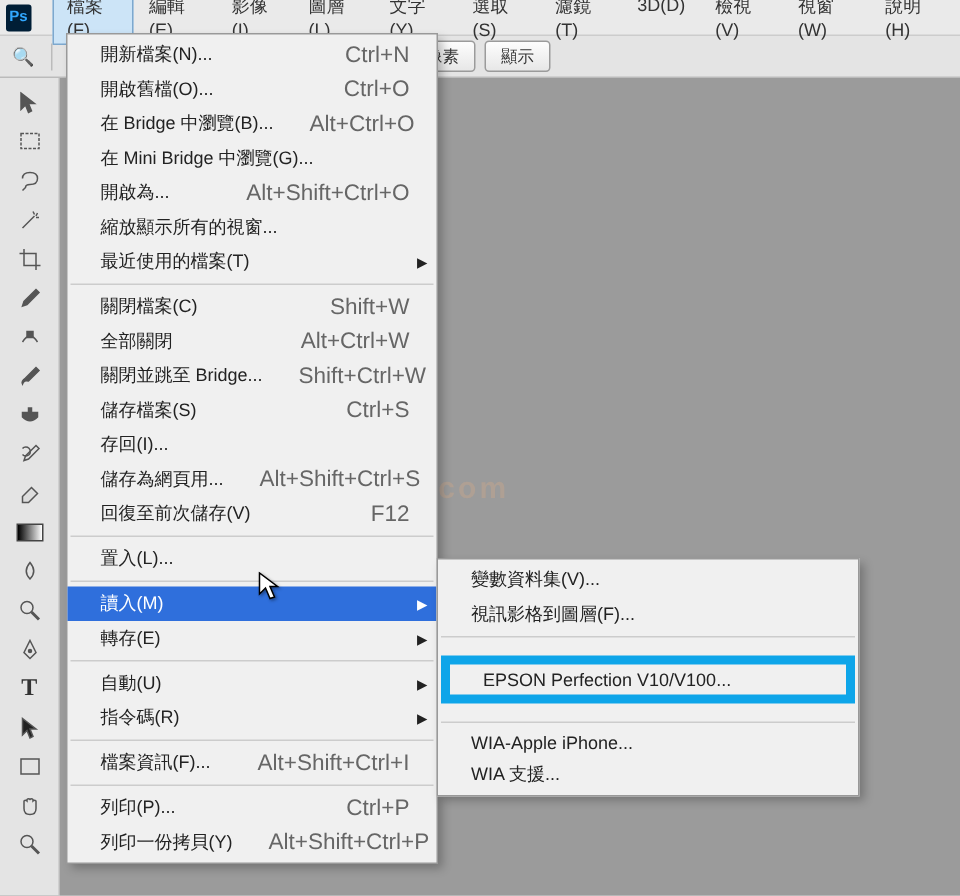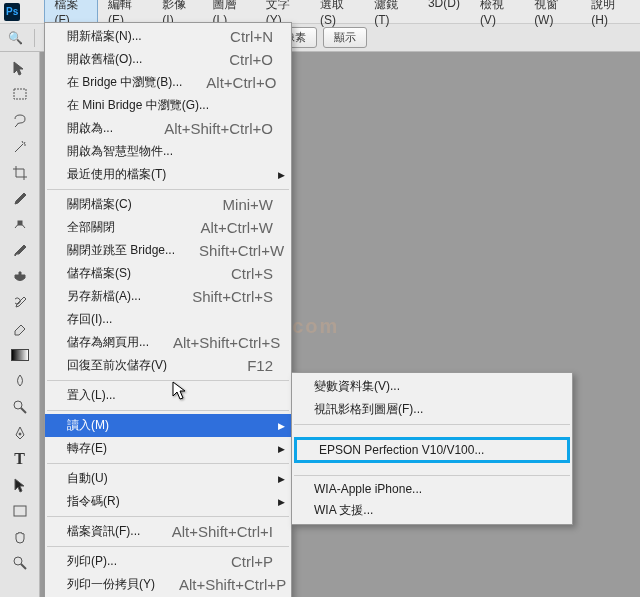--- a/index.html
+++ b/index.html
@@ -1,19 +1,19 @@
 <!DOCTYPE html>
 <html><head>
 <meta charset="utf-8">
 <style>
   * { margin: 0; padding: 0; box-sizing: border-box; font-family: "Microsoft JhengHei", "Segoe UI", sans-serif; font-size: 12px; }
   body { background: #e8e8e8; width: 640px; height: 597px; overflow: hidden; position: relative; }
   
   .menubar { display: flex; align-items: center; height: 24px; background: #eaeaea; border-bottom: 1px solid #ccc; padding: 0 4px; }
-  .ps-logo { width: 18px; height: 18px; background: #001e36; color: #31a8ff; font-weight: bold; font-size: 10px; display: flex; align-items: center; justify-content: center; margin-right: 24px; border-radius: 2px; }
+  .ps-logo { width: 18px; height: 18px; background: #001e36; color: #31a8ff; font-weight: bold; font-size: 10px; display: flex; align-items: center; justify-content: center; margin-right: 14px; border-radius: 2px; }
   .menubar-item { padding: 3px 10px; cursor: default; color: #333; }
   .menubar-item.active { background: #cce4f7; border: 1px solid #7da8ce; padding: 2px 9px; }
   
   .toolbar { height: 28px; background: #e4e4e4; border-bottom: 1px solid #bbb; display: flex; align-items: center; padding: 0 6px; gap: 6px; }
   .toolbar .icon-slot { width: 20px; height: 20px; display: flex; align-items: center; justify-content: center; color: #555; }
   .toolbar label { display: flex; align-items: center; gap: 4px; color: #333; font-size: 11px; margin-left: 4px;}
   .toolbar input[type="checkbox"] { width: 12px; height: 12px; }
   .toolbar .btn { background: linear-gradient(#fdfdfd,#e7e7e7); border: 1px solid #9b9b9b; border-radius: 3px; padding: 2px 10px; font-size: 11px; color: #333; }
   .toolbar .sep { width: 1px; height: 18px; background: #bbb; margin: 0 2px; }
   
@@ -30,21 +30,21 @@
   .dropdown { position: absolute; top: 22px; left: 44px; width: 248px; background: #f0f0f0; border: 1px solid #999; box-shadow: 3px 3px 6px rgba(0,0,0,0.25); padding: 2px 0;}
   .dropdown .row { display: flex; justify-content: space-between; align-items: center; padding: 3px 18px 3px 22px; color: #222; cursor: default; white-space: nowrap; position: relative; gap: 24px;}
   .dropdown .row.highlight { background: #2f6fdc; color: #fff; }
   .dropdown .row .shortcut { color: #666; font-size: 15px; }
   .dropdown .sep { height: 1px; background: #ccc; margin: 3px 2px; }
   .dropdown .arrow { position: absolute; right: 6px; font-size: 9px; }
   
   .submenu { position: absolute; top: 372px; left: 291px; width: 282px; background: #f0f0f0; border: 1px solid #999; box-shadow: 3px 3px 6px rgba(0,0,0,0.25); padding: 2px 0;}
   .submenu .row { padding: 3px 18px 3px 22px; color: #222; cursor: default; white-space: nowrap;}
   .submenu .sep { height: 1px; background: #ccc; margin: 3px 2px; }
-  .redbox { border: 3px solid #0ea5e9; margin: 12px 2px; }
+  .redbox { border: 6px solid #0ea5e9; margin: 12px 2px; }
   
   .cursor { position: absolute; width: 16px; height: 20px; pointer-events:none;}
   .cursor svg { filter: drop-shadow(1px 1px 1px rgba(0,0,0,0.4)); }
 </style>
 </head>
 <body>
 
 <div class="menubar">
   <div class="ps-logo">Ps</div>
   <div id="menubar-items" style="display: flex;">
@@ -202,46 +202,42 @@
       <span class="shortcut">Alt+Ctrl+O</span>
     </div>
     <div class="row">
       <span>在 Mini Bridge 中瀏覽(G)...</span>
     </div>
     <div class="row">
       <span>開啟為...</span>
       <span class="shortcut">Alt+Shift+Ctrl+O</span>
     </div>
     <div class="row">
-      <span>開啟為智慧型物件...</span>
+      <span>縮放顯示所有的視窗...</span>
     </div>
     <div class="row">
       <span>最近使用的檔案(T)</span>
       <span class="arrow">▶</span>
     </div>
     <div class="sep"></div>
     <div class="row">
       <span>關閉檔案(C)</span>
-      <span class="shortcut">Mini+W</span>
+      <span class="shortcut">Shift+W</span>
     </div>
     <div class="row">
       <span>全部關閉</span>
       <span class="shortcut">Alt+Ctrl+W</span>
     </div>
     <div class="row">
       <span>關閉並跳至 Bridge...</span>
       <span class="shortcut">Shift+Ctrl+W</span>
     </div>
     <div class="row">
       <span>儲存檔案(S)</span>
       <span class="shortcut">Ctrl+S</span>
-    </div>
-    <div class="row">
-      <span>另存新檔(A)...</span>
-      <span class="shortcut">Shift+Ctrl+S</span>
     </div>
     <div class="row">
       <span>存回(I)...</span>
     </div>
     <div class="row">
       <span>儲存為網頁用...</span>
       <span class="shortcut">Alt+Shift+Ctrl+S</span>
     </div>
     <div class="row">
       <span>回復至前次儲存(V)</span>

